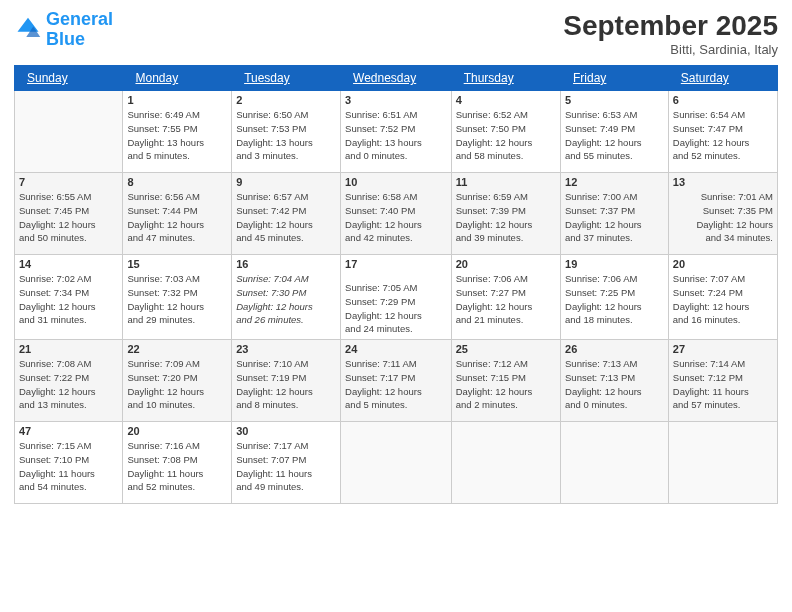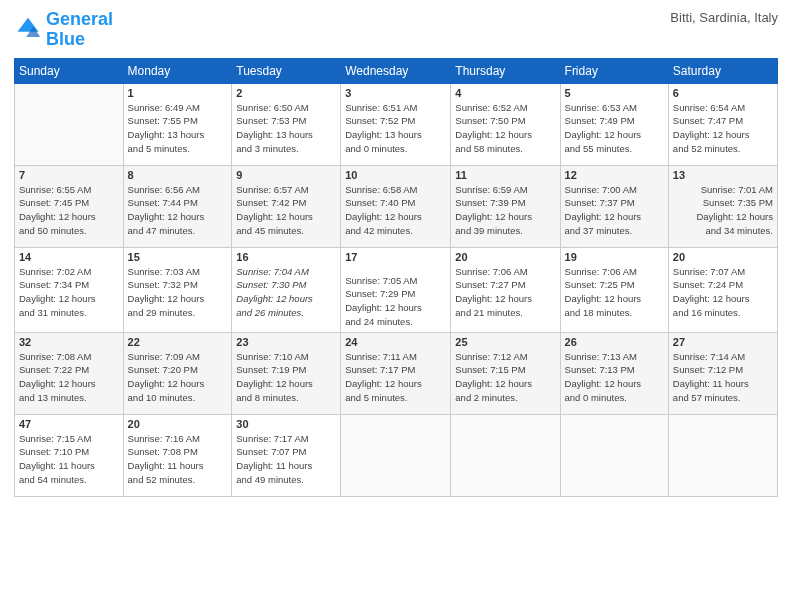--- a/index.html
+++ b/index.html
@@ -51,25 +51,26 @@
       color: #555;
     }
     .calendar {
       width: 100%;
       border-collapse: collapse;
       font-size: 10px;
     }
     .calendar th {
       background: #1565C0;
       color: #fff;
-      padding: 5px 4px;
+      padding: 5px 12px;
       text-align: left;
       font-size: 12px;
       font-weight: normal;
       border: 1px solid #1565C0;
+      text-decoration: underline;
     }
     .calendar td {
       border: 1px solid #ccc;
       vertical-align: top;
       padding: 3px 4px;
       width: 113px;
       height: 82px;
       background: #fff;
     }
     .calendar td.empty {
@@ -100,20 +101,21 @@
       <svg class="logo-icon" viewBox="0 0 32 32">
         <polygon points="16,2 28,18 4,18" fill="#2196F3"></polygon>
         <polygon points="22,12 30,24 14,24" fill="#1565C0" opacity="0.7"></polygon>
       </svg>
       <div class="logo-text">
         <div><span>General</span></div>
         <div style="color:#2196F3">Blue</div>
       </div>
     </div>
     <div class="title-block">
+      <div class="month-title">September 2025</div>
       <div class="subtitle">Bitti, Sardinia, Italy</div>
     </div>
   </div>
 
   <table class="calendar">
     <thead>
       <tr id="days-header-row">
           <th>Sunday</th>
           <th>Monday</th>
           <th>Tuesday</th>
@@ -266,21 +268,21 @@
           <td>
             <span class="day-num">20</span>
             <div class="day-info" style="white-space: pre-line;">Sunrise: 7:07 AM
 Sunset: 7:24 PM
 Daylight: 12 hours
 and 16 minutes.</div>
           </td>
         </tr>
         <tr class="row-shade">
           <td>
-            <span class="day-num">32</span>
+            <span class="day-num">21</span>
             <div class="day-info" style="white-space: pre-line;">Sunrise: 7:08 AM
 Sunset: 7:22 PM
 Daylight: 12 hours
 and 13 minutes.</div>
           </td>
           <td>
             <span class="day-num">22</span>
             <div class="day-info" style="white-space: pre-line;">Sunrise: 7:09 AM
 Sunset: 7:20 PM
 Daylight: 12 hours

